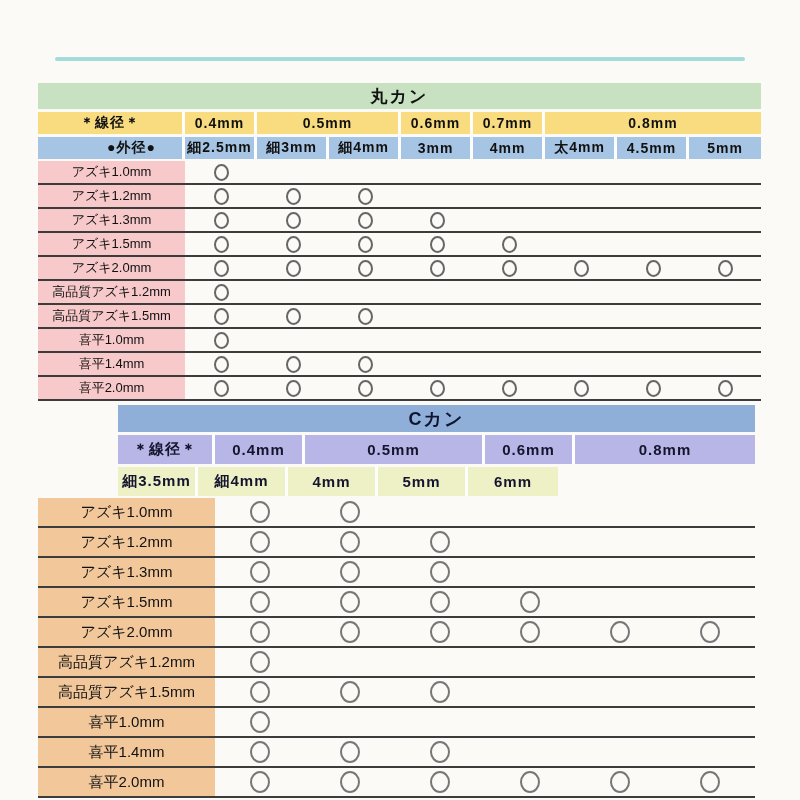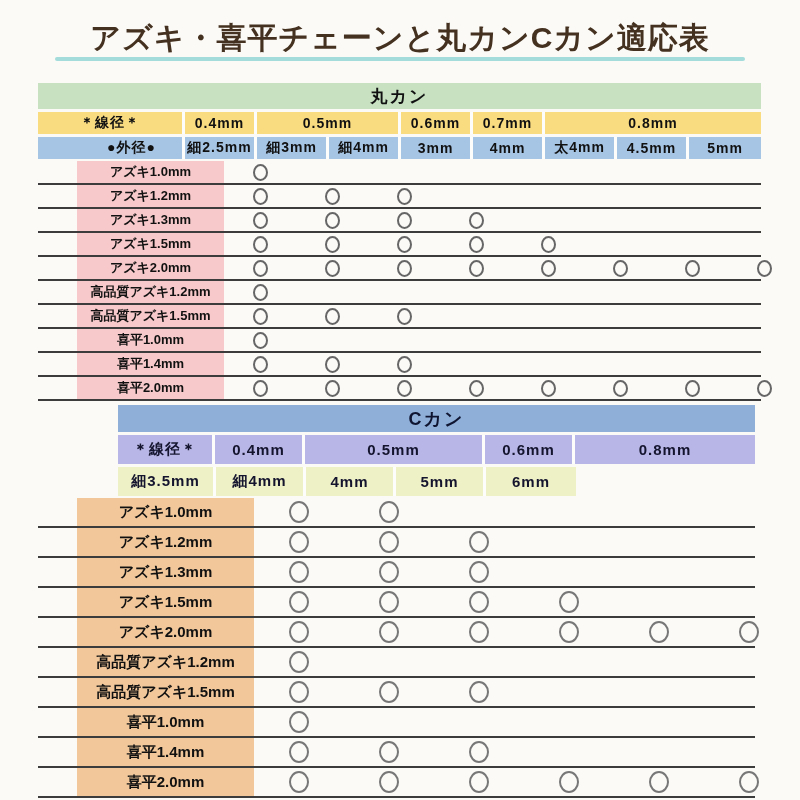--- a/index.html
+++ b/index.html
@@ -23,30 +23,29 @@
     box-sizing:border-box; display:flex; align-items:center; justify-content:center;
     font-weight:bold; letter-spacing:1px; border-right:3px solid #fdfdfb;
   }
   .hcell:last-child { border-right:none; }
   .brow {
     position:absolute; display:flex; box-sizing:border-box;
     border-bottom:2px solid #3c3c3c;
   }
   .blabel {
     box-sizing:border-box; display:flex; align-items:center; justify-content:center;
-    font-weight:bold; flex:none;margin-left:39px;
+    font-weight:normal; flex:none;
   }
   .bcell { display:flex; align-items:center; justify-content:center; flex:none; }
   .ring { box-sizing:border-box; border-radius:50%; background:transparent; }
 </style>
 </head>
 <body>
 
 <div id="screen" style="background: rgb(251, 250, 247);">
-  <div class="title" style="color: rgb(69, 49, 31);">アズキ・喜平チェーンと丸カンCカン適応表</div>
   <div class="title-underline" style="background: rgb(163, 220, 219);"></div>
   <div id="tables">
       <div class="tbar" style="left: 38px; top: 83px; width: 723px; height: 26px; background: rgb(199, 225, 193); color: rgb(17, 17, 17); font-size: 17px;">
         <div>丸カン</div>
       </div>
       <div class="hrow" style="left: 38px; top: 112px; width: 723px; height: 22px;">
         <div class="hcell" style="width: 147px; height: 22px; background: rgb(249, 220, 128); color: rgb(17, 17, 17); font-size: 14px;">＊線径＊</div>
         <div class="hcell" style="width: 72px; height: 22px; background: rgb(249, 220, 128); color: rgb(17, 17, 17); font-size: 14px;">0.4mm</div>
         <div class="hcell" style="width: 144px; height: 22px; background: rgb(249, 220, 128); color: rgb(17, 17, 17); font-size: 14px;">0.5mm</div>
         <div class="hcell" style="width: 72px; height: 22px; background: rgb(249, 220, 128); color: rgb(17, 17, 17); font-size: 14px;">0.6mm</div>
@@ -252,21 +251,21 @@
         <div>Cカン</div>
       </div>
       <div class="hrow" style="left: 118px; top: 435px; width: 637px; height: 29px;">
         <div class="hcell" style="width: 97px; height: 29px; background: rgb(184, 182, 230); color: rgb(20, 20, 46); font-size: 15px;">＊線径＊</div>
         <div class="hcell" style="width: 90px; height: 29px; background: rgb(184, 182, 230); color: rgb(20, 20, 46); font-size: 15px;">0.4mm</div>
         <div class="hcell" style="width: 180px; height: 29px; background: rgb(184, 182, 230); color: rgb(20, 20, 46); font-size: 15px;">0.5mm</div>
         <div class="hcell" style="width: 90px; height: 29px; background: rgb(184, 182, 230); color: rgb(20, 20, 46); font-size: 15px;">0.6mm</div>
         <div class="hcell" style="width: 180px; height: 29px; background: rgb(184, 182, 230); color: rgb(20, 20, 46); font-size: 15px;">0.8mm</div>
       </div>
       <div class="hrow" style="left: 118px; top: 467px; width: 637px; height: 29px;">
-        <div class="hcell" style="width: 98px; height: 29px; background: rgb(238, 240, 197); color: rgb(20, 20, 46); font-size: 15px;">細3.5mm</div>
+        <div class="hcell" style="width: 80px; height: 29px; background: rgb(238, 240, 197); color: rgb(20, 20, 46); font-size: 15px;">細3.5mm</div>
         <div class="hcell" style="width: 90px; height: 29px; background: rgb(238, 240, 197); color: rgb(20, 20, 46); font-size: 15px;">細4mm</div>
         <div class="hcell" style="width: 90px; height: 29px; background: rgb(238, 240, 197); color: rgb(20, 20, 46); font-size: 15px;">4mm</div>
         <div class="hcell" style="width: 90px; height: 29px; background: rgb(238, 240, 197); color: rgb(20, 20, 46); font-size: 15px;">5mm</div>
         <div class="hcell" style="width: 90px; height: 29px; background: rgb(238, 240, 197); color: rgb(20, 20, 46); font-size: 15px;">6mm</div>
       </div>
       <div class="brow" style="left: 38px; top: 498px; width: 717px; height: 30px; border-bottom-color: rgb(60, 60, 60);">
         <div class="blabel" style="width: 177px; background: rgb(242, 200, 155); color: rgb(17, 17, 17); font-size: 15px;">アズキ1.0mm</div>
         <div class="bcell" style="width: 90px;">
           <div class="ring" style="width: 20px; height: 22px; border: 2px solid rgb(119, 119, 119);"></div>
         </div>

